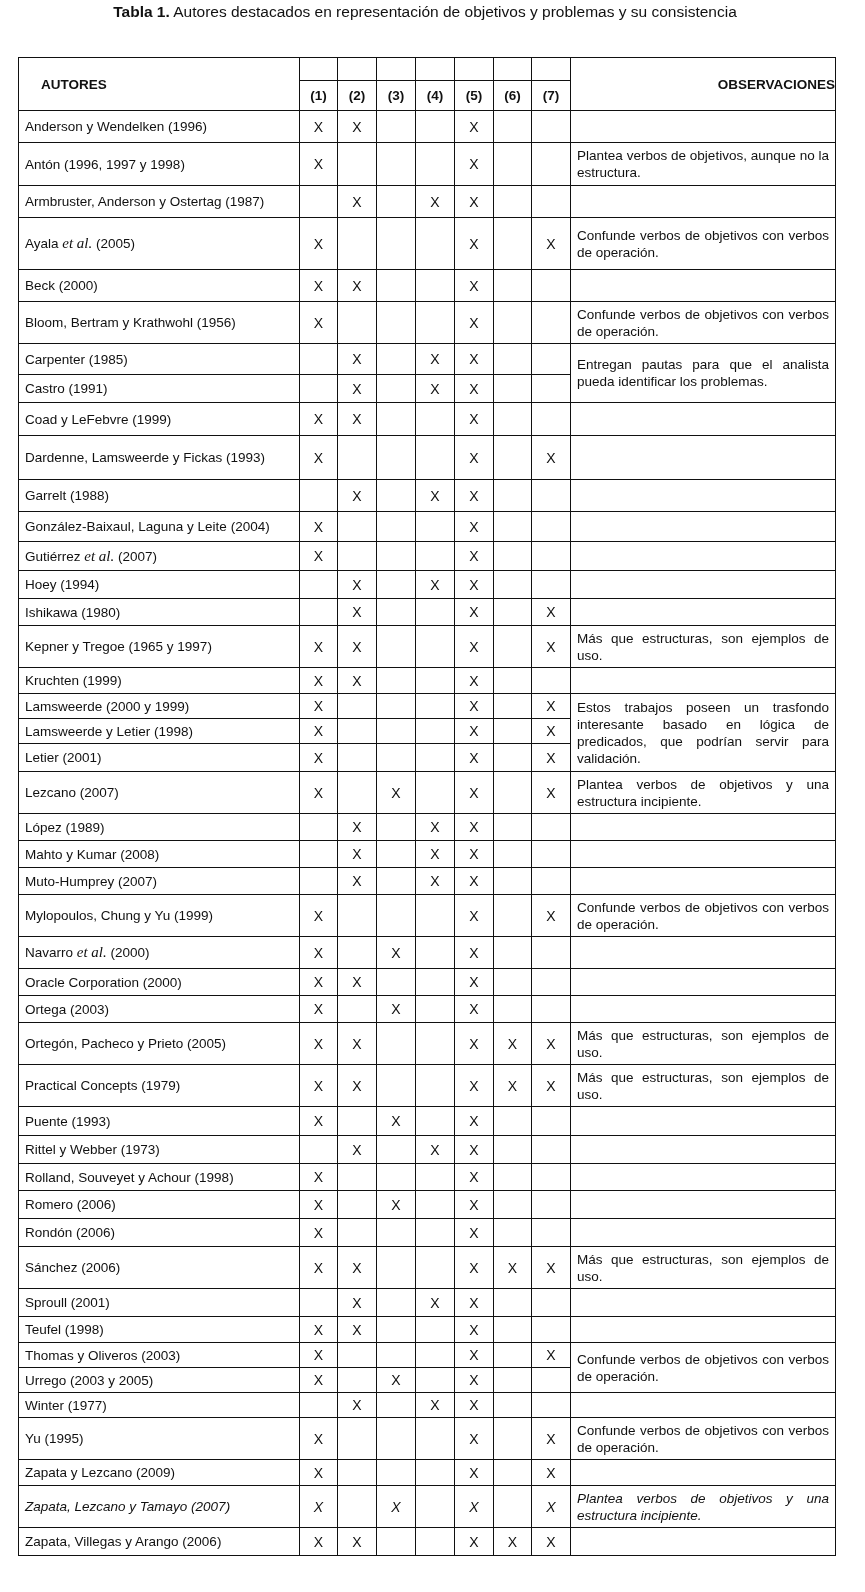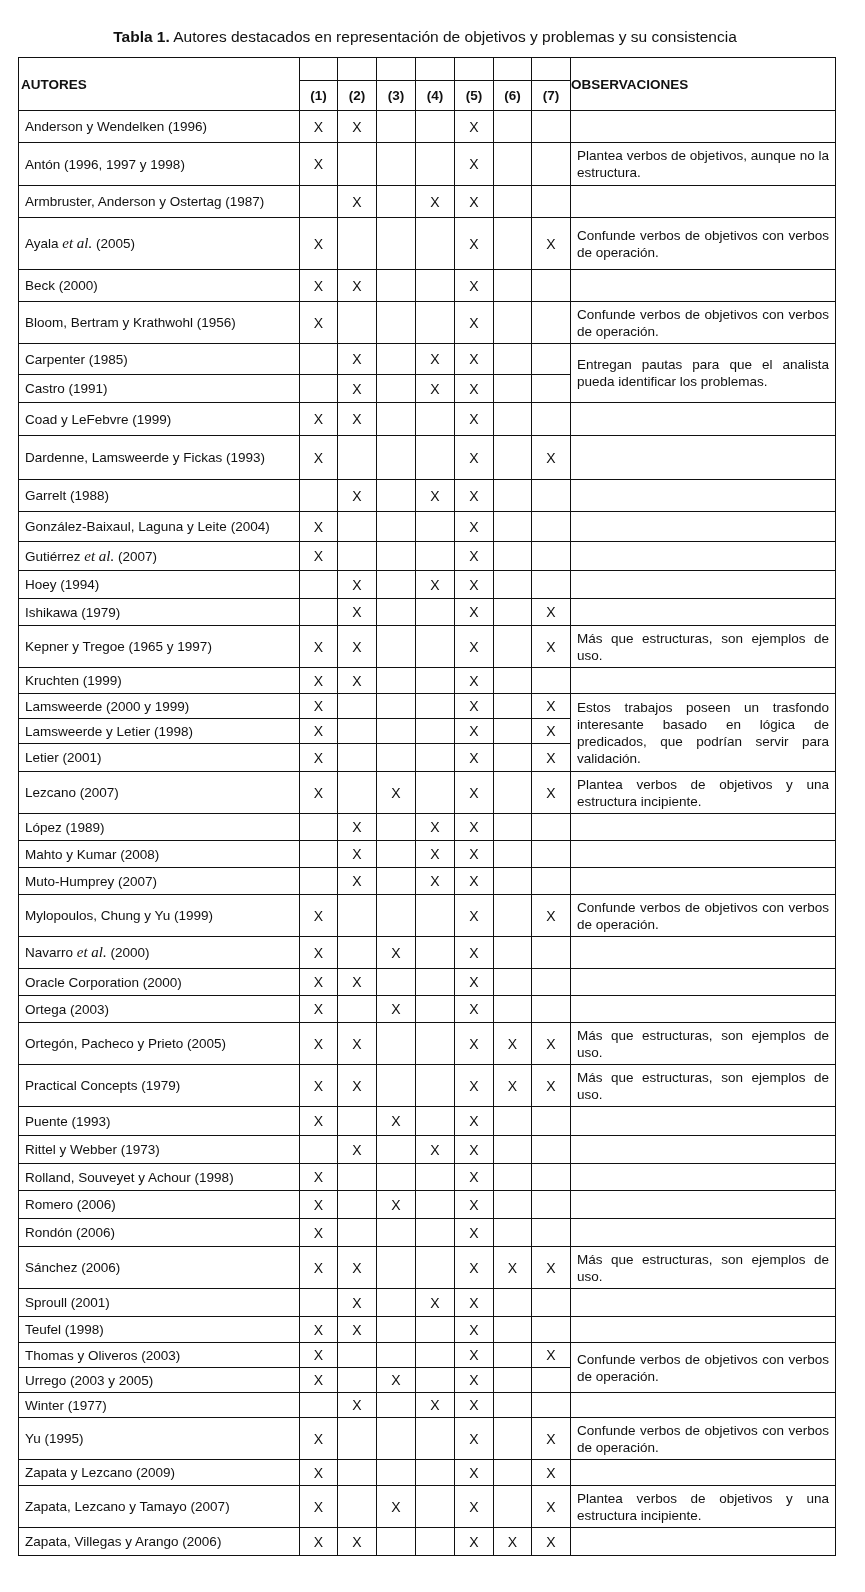--- a/index.html
+++ b/index.html
@@ -1,23 +1,23 @@
 <!DOCTYPE html>
 <html><head>
 <meta charset="utf-8">
 <style>
   html, body { margin:0; padding:0; background:#ffffff; }
   body { width:865px; height:1592px; position:relative; font-family:"Liberation Sans", sans-serif; color:#111; }
-  .caption { position:absolute; top:28px; left:0; width:850px; text-align:center; font-size:15.5px; }
+  .caption { position:absolute; top:3px; left:0; width:850px; text-align:center; font-size:15.5px; }
   .caption b { font-weight:bold; }
   table { position:absolute; left:18px; top:57px; border-collapse:collapse; table-layout:fixed; width:817px; }
   td, th { border:1px solid #111; padding:0; font-size:13.5px; font-weight:normal; vertical-align:middle; }
   th { font-weight:bold; font-size:13.5px; }
-  th.autores { text-align:left; padding-left:2px; }
-  th.obs { text-align:left; }
+  th.autores { text-align:left; padding-left:22px; }
+  th.obs { text-align:right; }
   th.num { text-align:center; }
   td.author { padding-left:6px; white-space:nowrap; }
   td.mark { text-align:center; font-size:14px; }
   td.obs { padding:2px 6px; text-align:justify; line-height:17px; font-size:13.5px; }
   .etal { font-family:"Liberation Serif", serif; font-style:italic; font-size:15px; }
 </style>
 </head>
 <body>
 
 <div class="caption"><b>Tabla 1.</b><span> Autores destacados en representación de objetivos y problemas y su consistencia</span></div>
@@ -204,21 +204,21 @@
         <td class="mark"></td>
         <td class="mark">X</td>
         <td class="mark"></td>
         <td class="mark">X</td>
         <td class="mark">X</td>
         <td class="mark"></td>
         <td class="mark"></td>
         <td class="obs"></td>
       </tr>
       <tr style="height: 27px;">
-        <td class="author"><span>Ishikawa (1979)</span></td>
+        <td class="author"><span>Ishikawa (1980)</span></td>
         <td class="mark"></td>
         <td class="mark">X</td>
         <td class="mark"></td>
         <td class="mark"></td>
         <td class="mark">X</td>
         <td class="mark"></td>
         <td class="mark">X</td>
         <td class="obs"></td>
       </tr>
       <tr style="height: 42px;">
@@ -519,21 +519,21 @@
         <td class="author"><span>Zapata y Lezcano (2009)</span></td>
         <td class="mark">X</td>
         <td class="mark"></td>
         <td class="mark"></td>
         <td class="mark"></td>
         <td class="mark">X</td>
         <td class="mark"></td>
         <td class="mark">X</td>
         <td class="obs"></td>
       </tr>
-      <tr style="height: 42px;">
+      <tr style="height: 42px; font-style: italic;">
         <td class="author"><span>Zapata, Lezcano y Tamayo (2007)</span></td>
         <td class="mark">X</td>
         <td class="mark"></td>
         <td class="mark">X</td>
         <td class="mark"></td>
         <td class="mark">X</td>
         <td class="mark"></td>
         <td class="mark">X</td>
         <td class="obs">Plantea verbos de objetivos y una estructura incipiente.</td>
       </tr>

